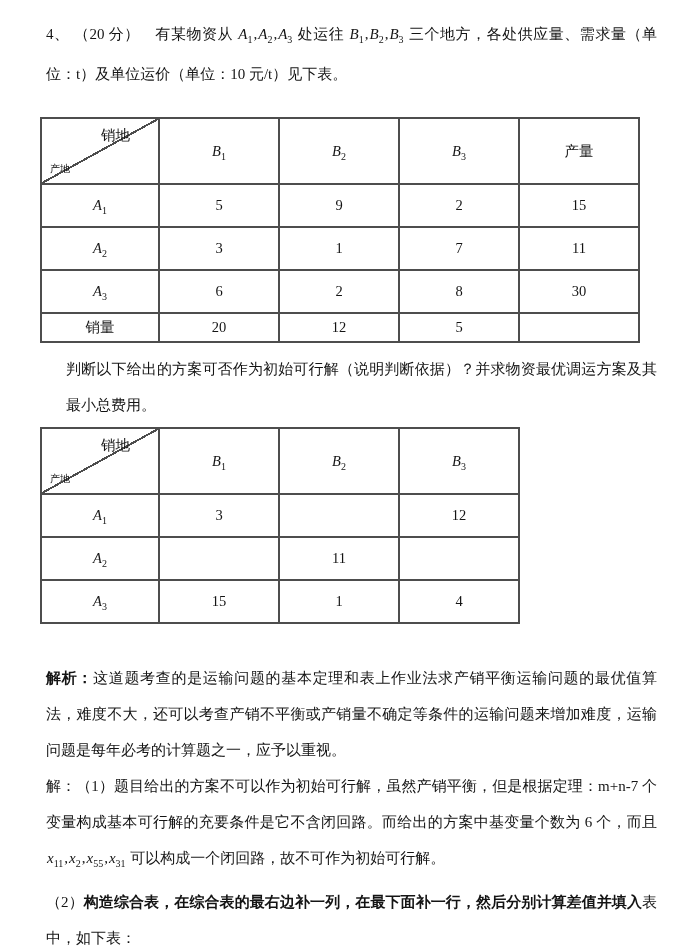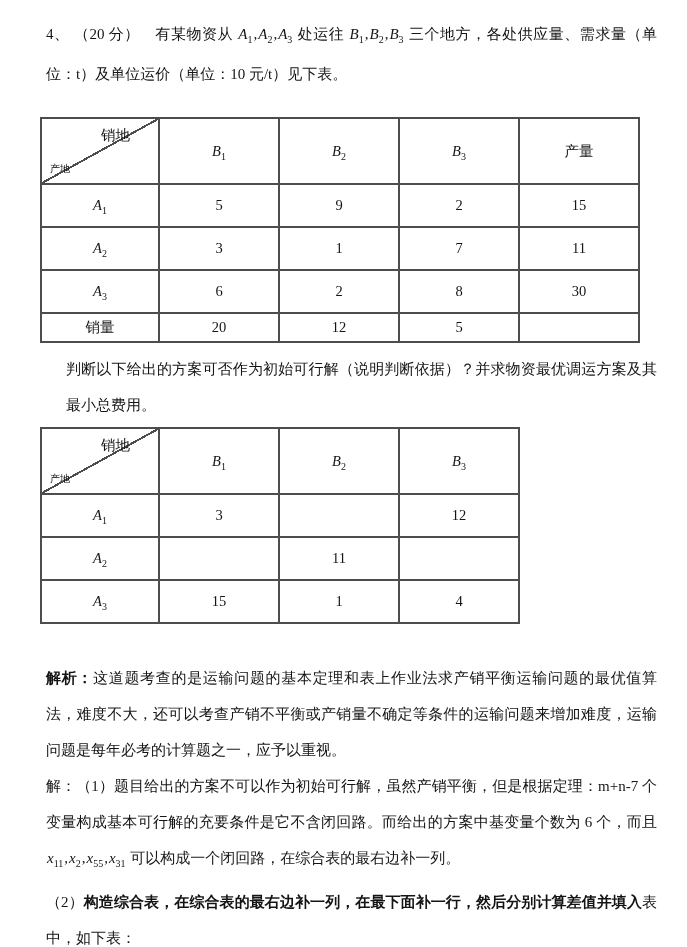--- a/index.html
+++ b/index.html
@@ -175,17 +175,17 @@
         <td class="row"><span class="math">A<sub>3</sub></span></td>
         <td class="row">15</td>
         <td class="row">1</td>
         <td class="row">4</td>
       </tr>
     </tbody>
   </table>
 
   <p class="tight-par" id="analysis-par"><span class="bold">解析：</span><span>这道题考查的是运输问题的基本定理和表上作业法求产销平衡运输问题的最优值算法，难度不大，还可以考查产销不平衡或产销量不确定等条件的运输问题来增加难度，运输问题是每年必考的计算题之一，应予以重视。</span></p>
 
-  <p class="tight-par" id="solution1-par"><span>解：（1）题目给出的方案不可以作为初始可行解，虽然产销平衡，但是根据定理：m+n-7 个变量构成基本可行解的充要条件是它不含闭回路。而给出的方案中基变量个数为 6 个，而且 </span><span class="math">x<sub>11</sub></span><span>,</span><span class="math">x<sub>2</sub></span><span>,</span><span class="math">x<sub>55</sub></span><span>,</span><span class="math">x<sub>31</sub></span><span> 可以构成一个闭回路，在综合表的最右边补一列。</span></p>
+  <p class="tight-par" id="solution1-par"><span>解：（1）题目给出的方案不可以作为初始可行解，虽然产销平衡，但是根据定理：m+n-7 个变量构成基本可行解的充要条件是它不含闭回路。而给出的方案中基变量个数为 6 个，而且 </span><span class="math">x<sub>11</sub></span><span>,</span><span class="math">x<sub>2</sub></span><span>,</span><span class="math">x<sub>55</sub></span><span>,</span><span class="math">x<sub>31</sub></span><span> 可以构成一个闭回路，故不可作为初始可行解。</span></p>
 
   <p class="tight-par" id="solution2-par"><span>（2）</span><span class="bold">构造综合表，在综合表的最右边补一列，在最下面补一行，然后分别计算差值并填入</span><span>表中，如下表：</span></p>
 
 </div>
 
 </body></html>

